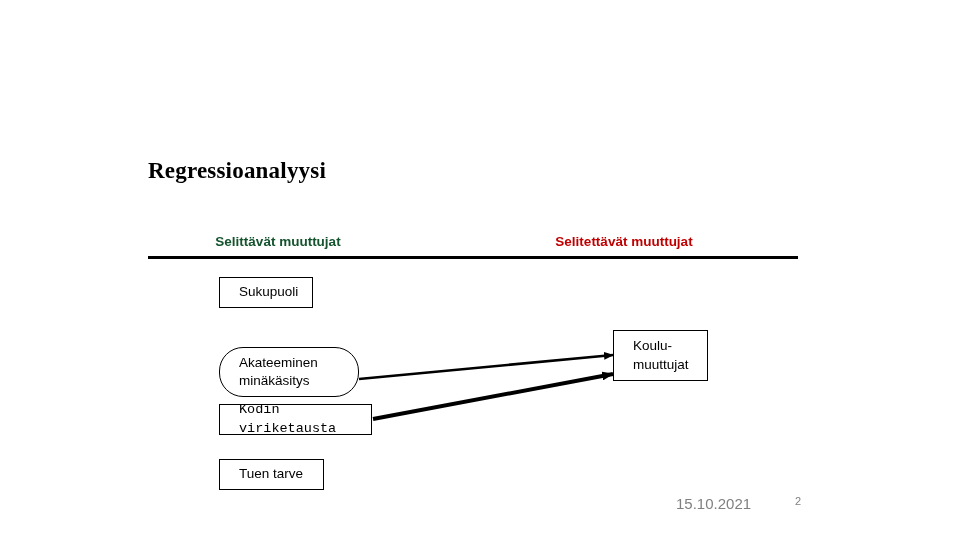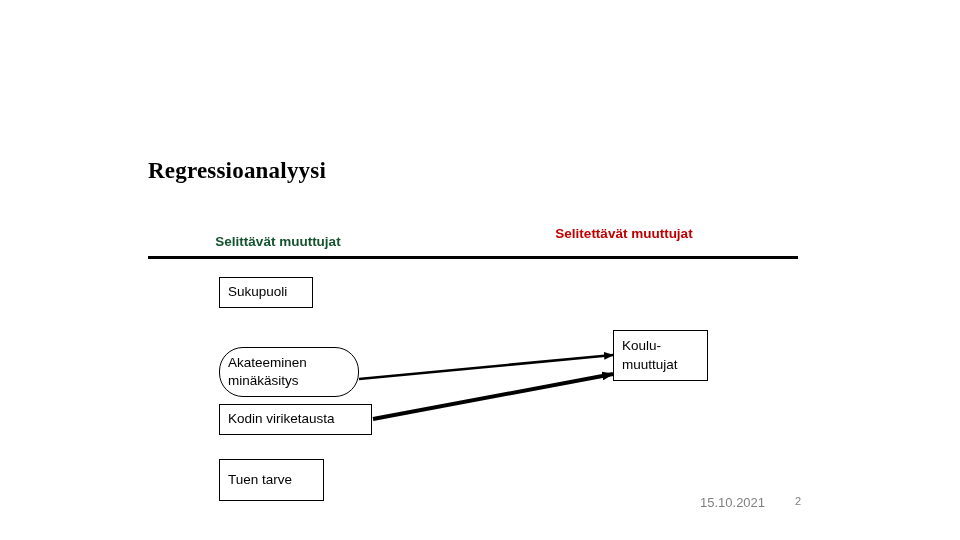--- a/index.html
+++ b/index.html
@@ -39,80 +39,80 @@
     text-align: center;
   }
   #header-explanatory {
     left: 178px;
     top: 234px;
     width: 200px;
     color: #14532d;
   }
   #header-explained {
     left: 524px;
-    top: 226px;
+    top: 234px;
     width: 200px;
     color: #C00000;
   }
   #divider {
     position: absolute;
     left: 148px;
     top: 256px;
     width: 650px;
     height: 3px;
     background: #000000;
   }
   .node-box {
     position: absolute;
     box-sizing: border-box;
     border: 1.6px solid #000000;
     background: #ffffff;
     display: flex;
     align-items: center;
-    padding-left: 8px;
+    padding-left: 19px;
     font-family: "Liberation Sans", sans-serif;
     font-size: 13.5px;
     font-weight: 400;
     color: #000000;
     line-height: 1.35;
     z-index: 3;
   }
   #box-sukupuoli {
     left: 219px;  top: 277px;  width: 94px;  height: 31px;
   }
   #box-ika {
     left: 219px;  top: 312px;  width: 94px;  height: 31px;
   }
   #box-akateeminen {
     left: 219px;  top: 347px;  width: 140px;  height: 50px; border-radius: 24px;
   }
   #box-kodin {
-    left: 219px;  top: 404px;  width: 153px;  height: 31px;
+    left: 219px;  top: 404px;  width: 153px;  height: 31px; font-family: Liberation Mono, monospace;
   }
   #box-tuen {
-    left: 219px;  top: 459px;  width: 105px;  height: 42px;
+    left: 219px;  top: 459px;  width: 105px;  height: 31px;
   }
   #box-koulumenestys {
     left: 613px;  top: 330px;  width: 95px;  height: 51px;
   }
   #arrow-layer {
     position: absolute;
     left: 0;
     top: 0;
     width: 960px;
     height: 540px;
     z-index: 2;
     pointer-events: none;
   }
   #footer-date {
     position: absolute;
-    left: 700px;
+    left: 676px;
     top: 495px;
     font-family: "Liberation Sans", sans-serif;
-    font-size: 13px;
+    font-size: 15px;
     color: #808080;
     white-space: nowrap;
   }
   #footer-pagenum {
     position: absolute;
     left: 795px;
     top: 495px;
     font-family: "Liberation Sans", sans-serif;
     font-size: 11px;
     color: #808080;

